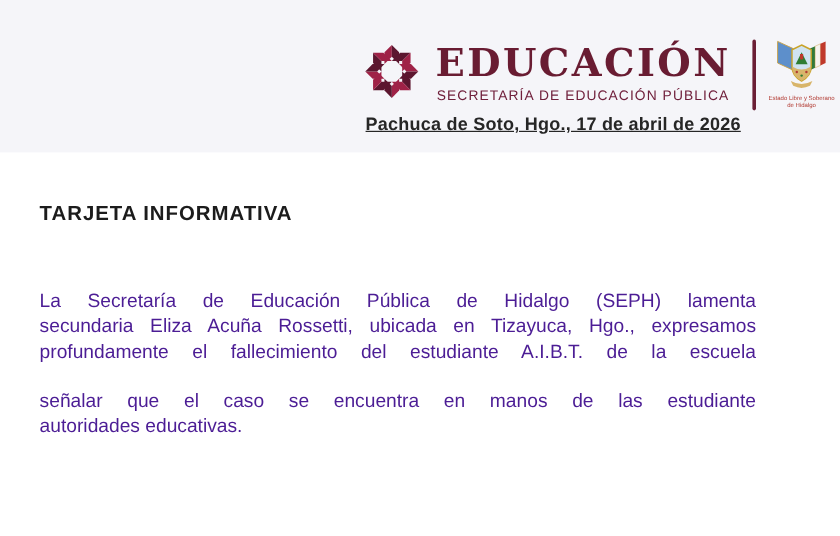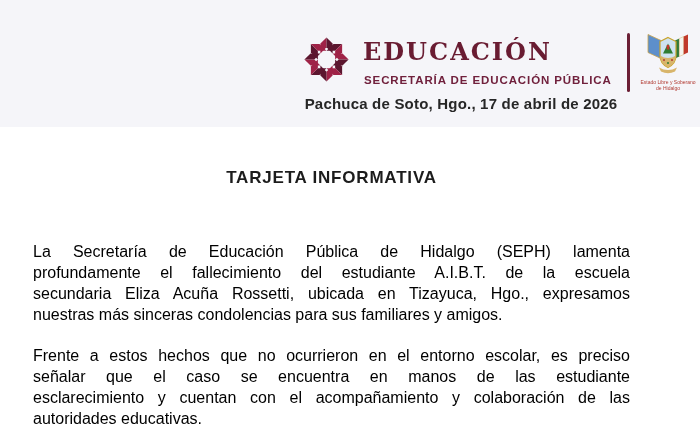--- a/index.html
+++ b/index.html
@@ -20,44 +20,44 @@
   .star {
     position: absolute;
     left: 303px; top: 36px;
     width: 47px; height: 47px;
   }
   .wordmark {
     position: absolute;
     left: 363px; top: 34px;
     font-family: "DejaVu Serif", serif;
     font-weight: bold;
-    font-size: 24px;
+    font-size: 32px;
     line-height: 36px;
     letter-spacing: 2px;
     color: #691c32;
     white-space: nowrap;
   }
   .subtitle {
     position: absolute;
     left: 364px; top: 74px;
     font-size: 11.5px;
     letter-spacing: 0.9px;
     color: #70203c;
     white-space: nowrap;
-    font-weight: bold;
   }
   .dateline {
     position: absolute;
     left: 281px; top: 95px;
     width: 360px;
     text-align: center;
     font-size: 15px;
     font-weight: bold;
     color: #262626;
     letter-spacing: 0.2px;
+    text-decoration: underline;
   }
   .divider {
     position: absolute;
     left: 627px; top: 33px;
     width: 3px; height: 59px;
     background: #6b1f35;
     border-radius: 2px;
   }
   .emblem {
     position: absolute;
@@ -75,31 +75,30 @@
   }
   .content {
     position: absolute;
     top: 127px; left: 0;
     width: 700px;
     padding: 41px 70px 0 33px;
     box-sizing: border-box;
   }
   .doc-title {
     margin: 0 0 53px 0;
-    text-align: center;
     font-size: 17px;
     font-weight: bold;
     letter-spacing: 0.8px;
     color: #1c1c1c;
   }
   .para {
     margin: 0 0 20px 0;
     font-size: 16px;
     line-height: 21px;
-    color: #000000;
+    color: #4c1d95;
   }
   .para-line { text-align: justify; text-align-last: justify; }
   .para-line.last { text-align-last: left; }
 </style>
 </head>
 <body>
 
 <div class="page">
 
   <div class="header">
@@ -172,26 +171,23 @@
       <div>de Hidalgo</div>
     </div>
 
   </div>
 
   <div class="content">
     <h1 class="doc-title">TARJETA INFORMATIVA</h1>
 
     <div class="para">
         <div class="para-line">La Secretaría de Educación Pública de Hidalgo (SEPH) lamenta</div>
+        <div class="para-line">secundaria Eliza Acuña Rossetti, ubicada en Tizayuca, Hgo., expresamos</div>
         <div class="para-line">profundamente el fallecimiento del estudiante A.I.B.T. de la escuela</div>
-        <div class="para-line">secundaria Eliza Acuña Rossetti, ubicada en Tizayuca, Hgo., expresamos</div>
-        <div class="para-line last">nuestras más sinceras condolencias para sus familiares y amigos.</div>
       </div>
 
     <div class="para">
-        <div class="para-line">Frente a estos hechos que no ocurrieron en el entorno escolar, es preciso</div>
         <div class="para-line">señalar que el caso se encuentra en manos de las estudiante</div>
-        <div class="para-line">esclarecimiento y cuentan con el acompañamiento y colaboración de las</div>
         <div class="para-line last">autoridades educativas.</div>
       </div>
   </div>
 
 </div>
 
 </body></html>

